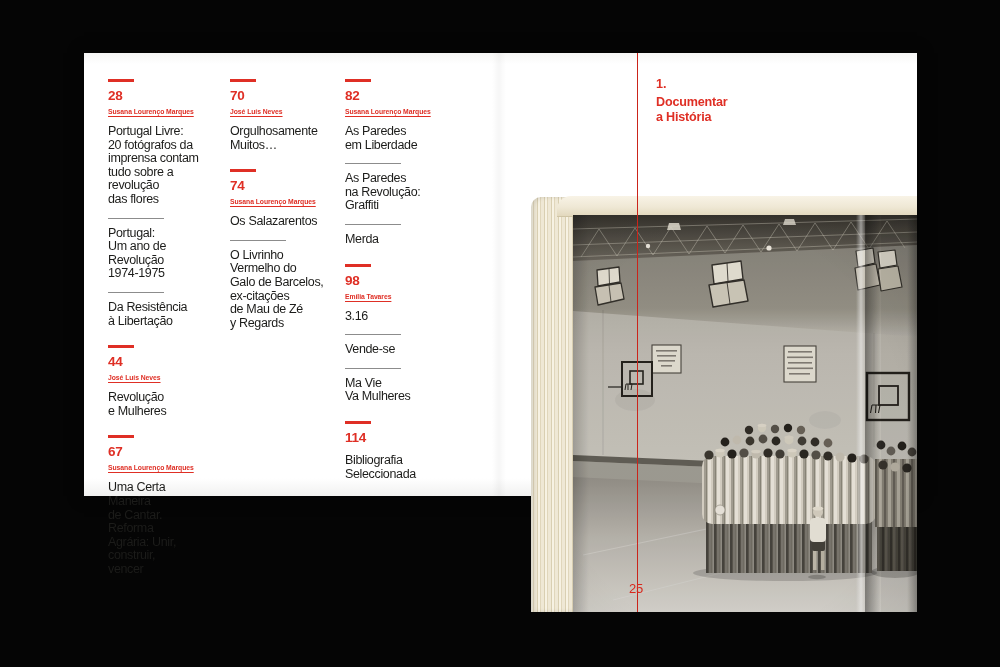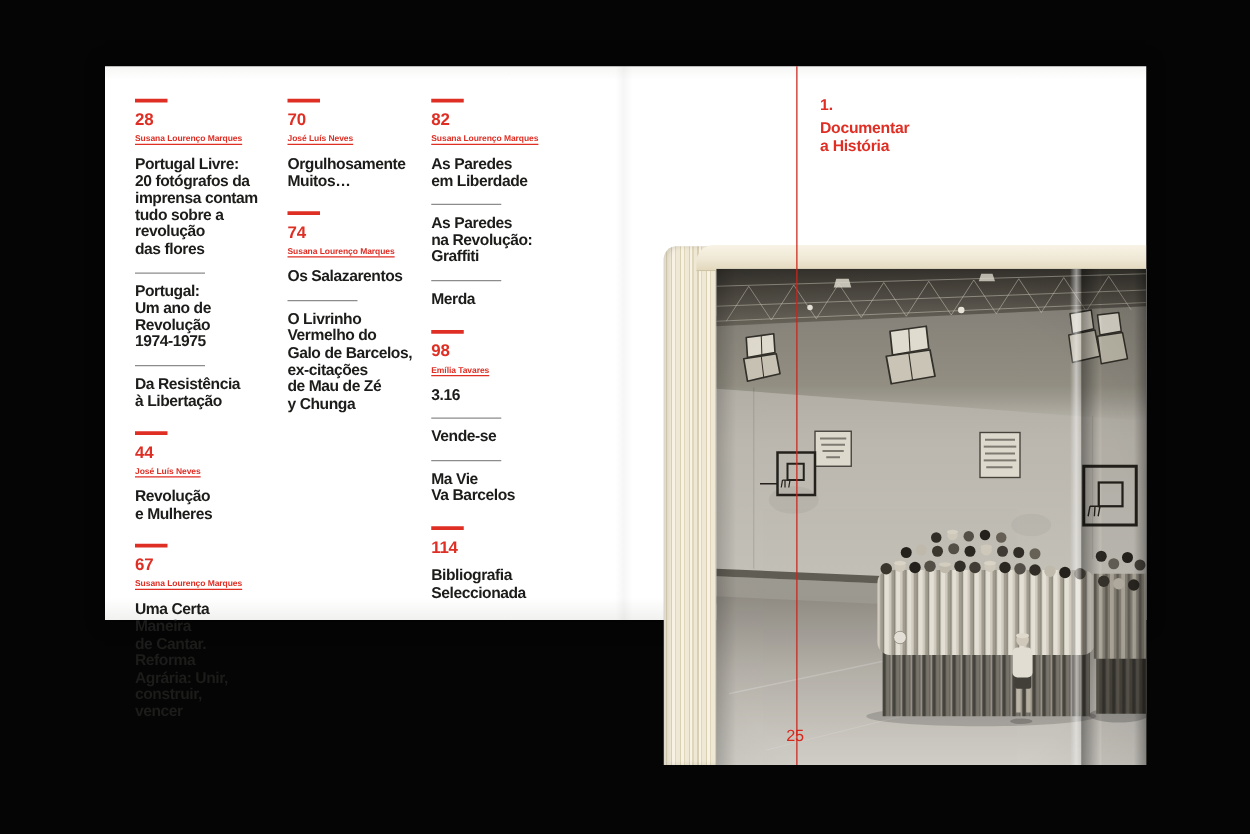--- a/index.html
+++ b/index.html
@@ -12,21 +12,21 @@
     background:linear-gradient(90deg,rgba(0,0,0,0) 0,rgba(0,0,0,.035) 50%,rgba(0,0,0,0) 100%);}
   
   .toc-col{position:absolute;top:26px;width:132px;}
   .col-1{left:24px;} .col-2{left:146px;} .col-3{left:261px;}
   .red-rule{width:26px;border-top:3px solid #df2f25;margin:0 0 7px 0;}
   .block + .block .red-rule{margin-top:17px;}
   .pg{font-size:13.5px;font-weight:700;color:#df2f25;letter-spacing:-.2px;line-height:14px;margin:0 0 5px 0;}
   .pg.noauthor{margin-bottom:9px;}
   .author{font-size:6.8px;font-weight:700;color:#df2f25;letter-spacing:-.05px;line-height:8px;
     margin:0 0 9px 0;text-decoration:underline;text-decoration-thickness:1px;text-underline-offset:1.5px;}
-  .title{font-size:12.5px;font-weight:700;color:#1c1c1a;letter-spacing:-.35px;line-height:13.6px;
+  .title{font-size:12.5px;font-weight:400;color:#1c1c1a;letter-spacing:-.35px;line-height:13.6px;
     white-space:pre-line;}
   .divider{width:56px;border-top:1.2px solid #8c8c8c;margin:11px 0 8px 0;}
   
   .section-head{position:absolute;left:572px;top:24px;color:#df2f25;z-index:4;}
   .section-num{font-size:12.6px;font-weight:700;line-height:14px;margin-bottom:4px;}
   .section-title{font-size:12.6px;font-weight:700;line-height:14.5px;white-space:pre-line;letter-spacing:-.2px;}
   .red-vline{position:absolute;left:552.5px;top:0;width:1.6px;height:559px;background:#cb241a;z-index:6;}
   .page-num{position:absolute;left:545px;top:528px;font-size:13px;font-weight:400;color:#d8281d;
     letter-spacing:-.2px;z-index:7;}
   
@@ -99,21 +99,21 @@
         <div class="red-rule"></div>
         <div class="pg">74</div>
         <div class="author">Susana Lourenço Marques</div>
         <div class="title">Os Salazarentos</div>
         <div class="divider"></div>
         <div class="title">O Livrinho
 Vermelho do
 Galo de Barcelos,
 ex-citações
 de Mau de Zé
-y Chunga</div>
+y Regards</div>
       </div>
     </div>
 
     <div class="toc-col col-3">
       <div class="block">
         <div class="red-rule"></div>
         <div class="pg">82</div>
         <div class="author">Susana Lourenço Marques</div>
         <div class="title">As Paredes
 em Liberdade</div>
@@ -126,21 +126,21 @@
       </div>
       <div class="block">
         <div class="red-rule"></div>
         <div class="pg">98</div>
         <div class="author">Emília Tavares</div>
         <div class="title">3.16</div>
         <div class="divider"></div>
         <div class="title">Vende-se</div>
         <div class="divider"></div>
         <div class="title">Ma Vie
-Va Barcelos</div>
+Va Mulheres</div>
       </div>
       <div class="block">
         <div class="red-rule"></div>
         <div class="pg noauthor">114</div>
         <div class="title">Bibliografia
 Seleccionada</div>
       </div>
     </div>
 
     <div class="section-head">

